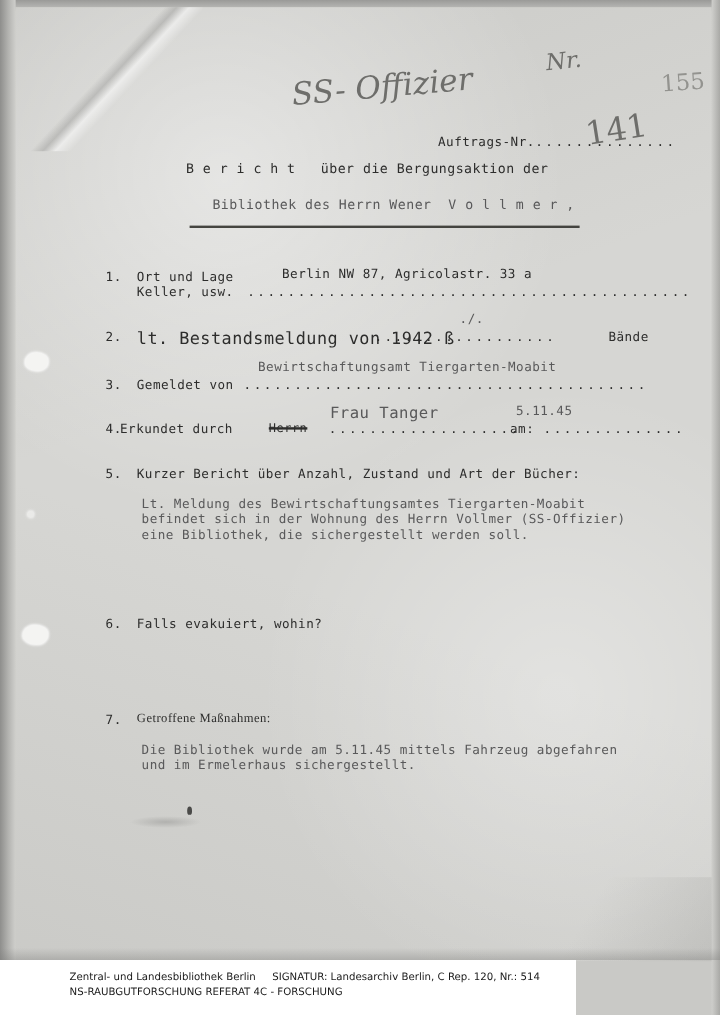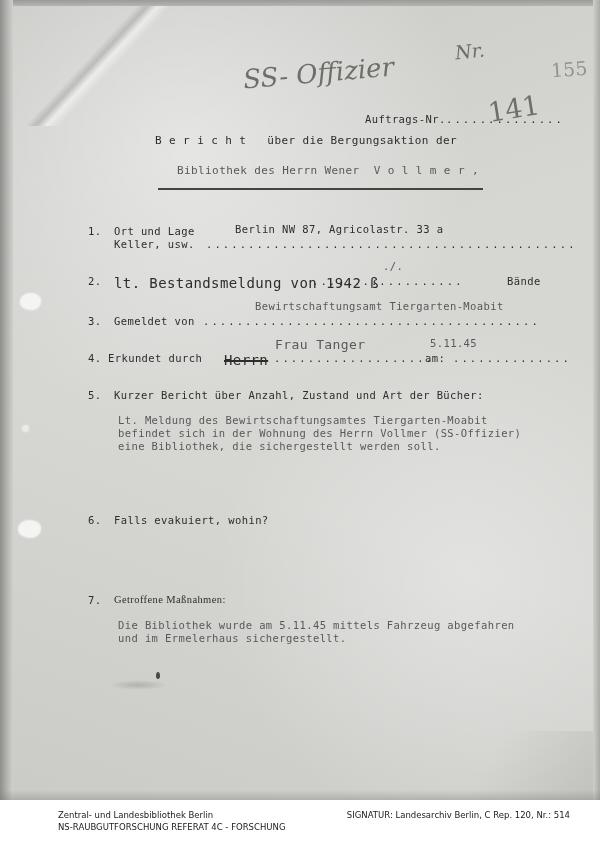--- a/index.html
+++ b/index.html
@@ -65,21 +65,21 @@
     font-style:italic;
     color:#93938f;
     white-space:pre;
   }
   .hand-dark{color:#6e6e6b;}
 
   
   .rule{position:absolute;height:2px;background:#33332f;opacity:.9;}
 
   
-  .footerbar{position:absolute;left:0;bottom:0;width:600px;height:46px;background:#ffffff;}
+  .footerbar{position:absolute;left:0;bottom:0;width:480px;height:46px;background:#ffffff;}
   .footer-left{position:absolute;left:58px;top:10px;font-size:8.5px;color:#1a1a1a;
     font-family:"DejaVu Sans",sans-serif;line-height:11.5px;white-space:pre;}
   .footer-right{position:absolute;right:30px;top:10px;font-size:8.5px;color:#1a1a1a;
     font-family:"DejaVu Sans",sans-serif;white-space:pre;}
   .footer-shadow{position:absolute;left:0;bottom:46px;width:600px;height:10px;
     background:linear-gradient(0deg,rgba(120,120,118,.35),rgba(255,255,255,0));}
 
   .smudge{position:absolute;pointer-events:none;}
 </style>
 </head>
@@ -122,31 +122,31 @@
   <div class="typed" style="left:235px;top:223px;font-size:10.5px;">Berlin NW 87, Agricolastr. 33 a</div>
   <div class="typed" style="left:114px;top:238px;font-size:10.5px;">Keller, usw.</div>
   <div class="typed" style="left:206px;top:238px;font-size:10.5px;letter-spacing:2.1px;">............................................</div>
 
   <div class="typed t-faint" style="left:383px;top:260px;font-size:10.5px;">./.</div>
   <div class="typed" style="left:88px;top:275px;font-size:10.5px;">2.</div>
   <div class="typed" style="left:114px;top:275px;font-size:14px;">lt. Bestandsmeldung von 1942 ß</div>
   <div class="typed" style="left:312px;top:275px;font-size:10.5px;letter-spacing:2.1px;">..................</div>
   <div class="typed" style="left:507px;top:275px;font-size:10.5px;">Bände</div>
 
-  <div class="typed t-faint" style="left:215px;top:300px;font-size:10.5px;margin-left:40px;">Bewirtschaftungsamt Tiergarten-Moabit</div>
+  <div class="typed t-faint" style="left:215px;top:300px;font-size:10.5px;">Bewirtschaftungsamt Tiergarten-Moabit</div>
   <div class="typed" style="left:88px;top:315px;font-size:10.5px;">3.</div>
   <div class="typed" style="left:114px;top:315px;font-size:10.5px;">Gemeldet von</div>
   <div class="typed" style="left:203px;top:315px;font-size:10.5px;letter-spacing:2.1px;">........................................</div>
 
   <div class="typed t-faint" style="left:275px;top:337px;font-size:13px;">Frau Tanger</div>
   <div class="typed t-faint" style="left:430px;top:337px;font-size:10.5px;">5.11.45</div>
 
   <div class="typed" style="left:88px;top:352px;font-size:10.5px;">4.</div>
-  <div class="typed" style="left:108px;top:352px;font-size:10.5px;text-align:center;">Erkundet durch</div>
-  <div class="typed strike" style="left:224px;top:352px;font-size:14px;">Herrn</div>
+  <div class="typed" style="left:100px;top:352px;font-size:10.5px;text-align:center;">Erkundet durch</div>
+  <div class="typed strike" style="left:224px;top:352px;font-size:10px;">Herrn</div>
   <div class="typed" style="left:274px;top:352px;font-size:10.5px;letter-spacing:2.1px;">...................</div>
   <div class="typed" style="left:425px;top:352px;font-size:10.5px;">am:</div>
   <div class="typed" style="left:453px;top:352px;font-size:10.5px;letter-spacing:2.1px;">..............</div>
 
   <div class="typed" style="left:88px;top:389px;font-size:10.5px;">5.</div>
   <div class="typed" style="left:114px;top:389px;font-size:10.5px;">Kurzer Bericht über Anzahl, Zustand und Art der Bücher:</div>
   <div class="typed t-faint" style="left:118px;top:414px;font-size:10.5px;">Lt. Meldung des Bewirtschaftungsamtes Tiergarten-Moabit</div>
   <div class="typed t-faint" style="left:118px;top:427px;font-size:10.5px;">befindet sich in der Wohnung des Herrn Vollmer (SS-Offizier)</div>
   <div class="typed t-faint" style="left:118px;top:440px;font-size:10.5px;">eine Bibliothek, die sichergestellt werden soll.</div>
 

